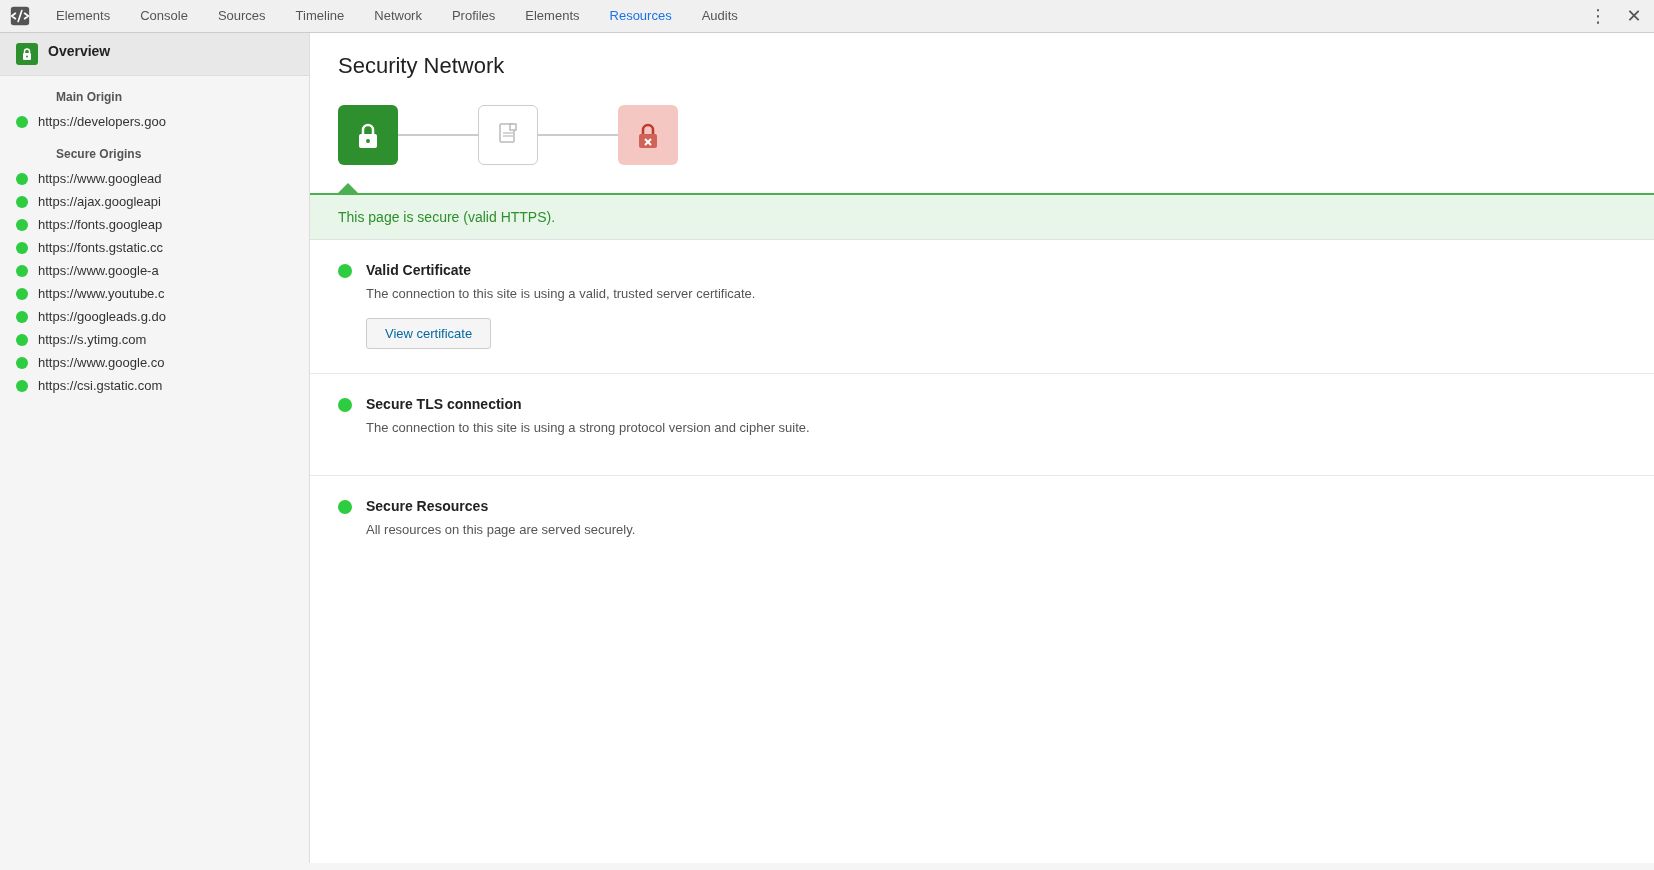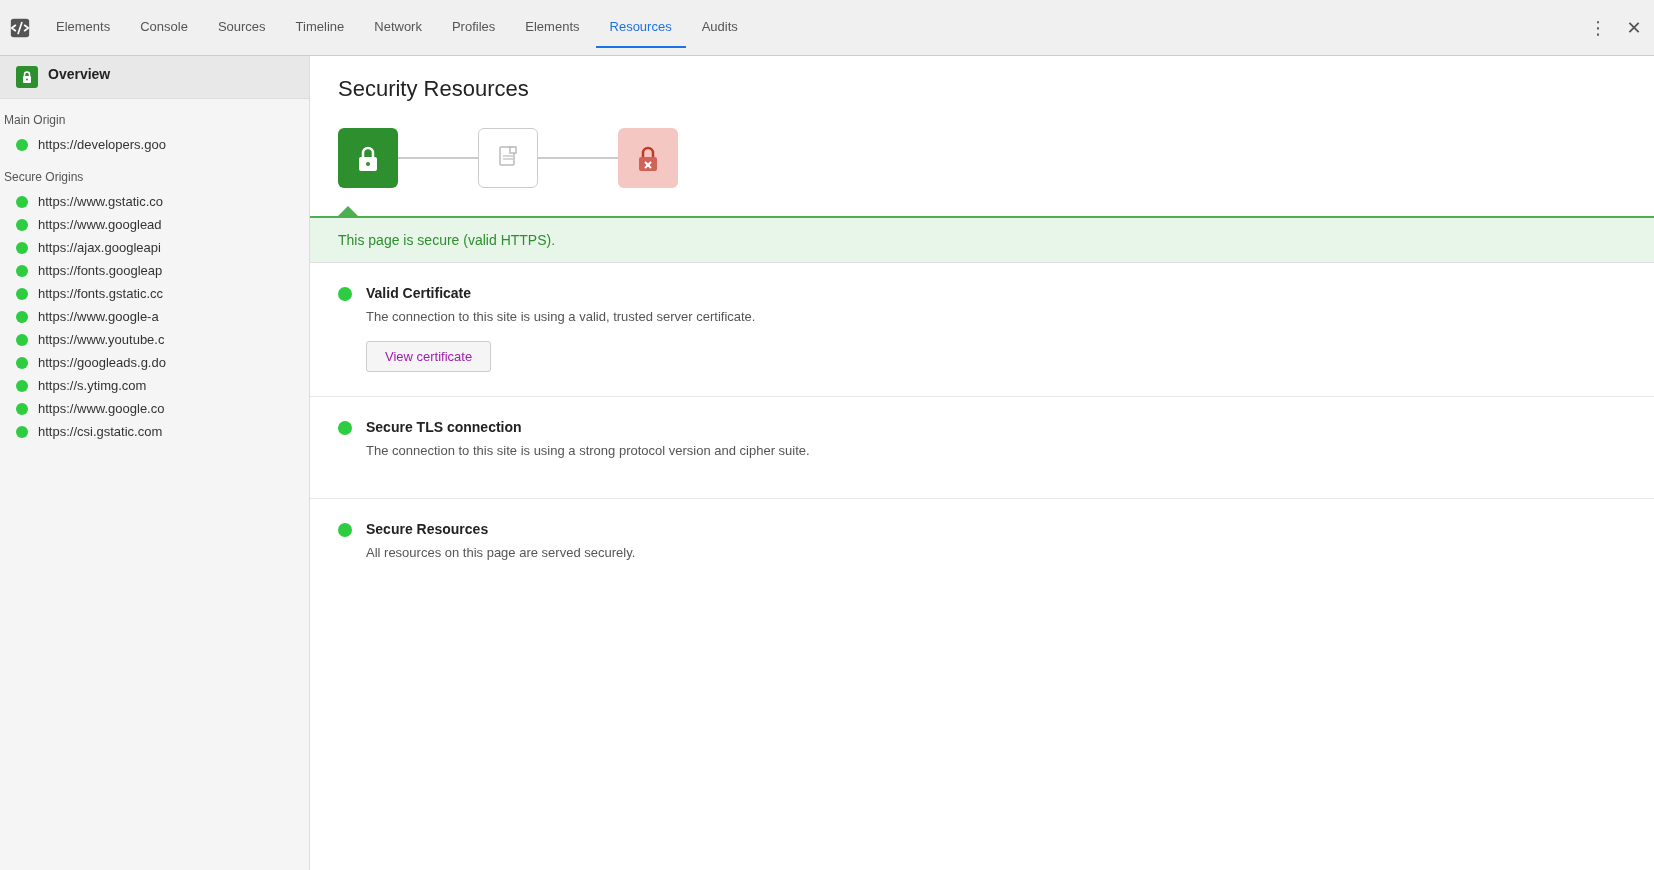--- a/index.html
+++ b/index.html
@@ -10,21 +10,21 @@
       color: #333;
       width: 1654px;
       height: 870px;
       overflow: hidden;
     }
 
     
     .toolbar {
       display: flex;
       align-items: center;
-      height: 56px;
+      height: 33px;
       background: #f0f0f0;
       border-bottom: 1px solid #ccc;
       padding: 0 6px;
       gap: 2px;
     }
     .toolbar-logo {
       width: 28px;
       height: 28px;
       display: flex;
       align-items: center;
@@ -103,24 +103,25 @@
       color: white;
       font-size: 13px;
     }
     .sidebar-overview-label {
       font-size: 14px;
       font-weight: 600;
       color: #222;
     }
 
     .sidebar-section-title {
-      padding: 14px 4px 6px;
+      padding: 14px 24px 6px;
       font-size: 12px;
       color: #555;
-      font-weight: 400;
+      font-weight: 700;
+      margin-left: 32px;
     }
     .sidebar-origin-item {
       display: flex;
       align-items: center;
       gap: 10px;
       padding: 4px 16px;
       cursor: pointer;
       font-size: 13px;
       color: #333;
       overflow: hidden;
@@ -238,21 +239,21 @@
       margin-bottom: 14px;
       line-height: 1.5;
     }
     .view-cert-btn {
       display: inline-block;
       padding: 7px 18px;
       background: #f5f5f5;
       border: 1px solid #ccc;
       border-radius: 3px;
       font-size: 13px;
-      color: #a21caf;
+      color: #0369a1;
       cursor: pointer;
     }
 
     
     .pipeline-arrow {
       width: 0;
       height: 0;
       border-left: 10px solid transparent;
       border-right: 10px solid transparent;
       border-bottom: 10px solid #4caf50;
@@ -316,24 +317,20 @@
     <div class="sidebar-section-title">Main Origin</div>
     <div class="sidebar-origin-item">
       <div class="dot dot-green"></div>
       <span class="origin-text">https://developers.goo</span>
     </div>
 
     <div class="sidebar-section-title">Secure Origins</div>
 
     <div class="sidebar-origin-item">
       <div class="dot dot-green"></div>
-      <span class="origin-text">https://www.gstatic.co</span>
-    </div>
-    <div class="sidebar-origin-item">
-      <div class="dot dot-green"></div>
       <span class="origin-text">https://www.googlead</span>
     </div>
     <div class="sidebar-origin-item">
       <div class="dot dot-green"></div>
       <span class="origin-text">https://ajax.googleapi</span>
     </div>
     <div class="sidebar-origin-item">
       <div class="dot dot-green"></div>
       <span class="origin-text">https://fonts.googleap</span>
     </div>
@@ -362,21 +359,21 @@
       <span class="origin-text">https://www.google.co</span>
     </div>
     <div class="sidebar-origin-item">
       <div class="dot dot-green"></div>
       <span class="origin-text">https://csi.gstatic.com</span>
     </div>
   </div>
 
   <div class="content">
 
-    <div class="content-header">Security Resources</div>
+    <div class="content-header">Security Network</div>
 
     <div class="pipeline-wrapper">
       <div class="pipeline">
 
         <div class="pipeline-node pipeline-node-green">
           <svg width="30" height="30" viewBox="0 0 30 30" fill="none">
             <rect x="6" y="14" width="18" height="14" rx="2" fill="white"></rect>
             <path d="M10 14V10a5 5 0 0110 0v4" stroke="white" stroke-width="2.5" fill="none"></path>
             <circle cx="15" cy="21" r="2" fill="#2d8f2d"></circle>
           </svg>

